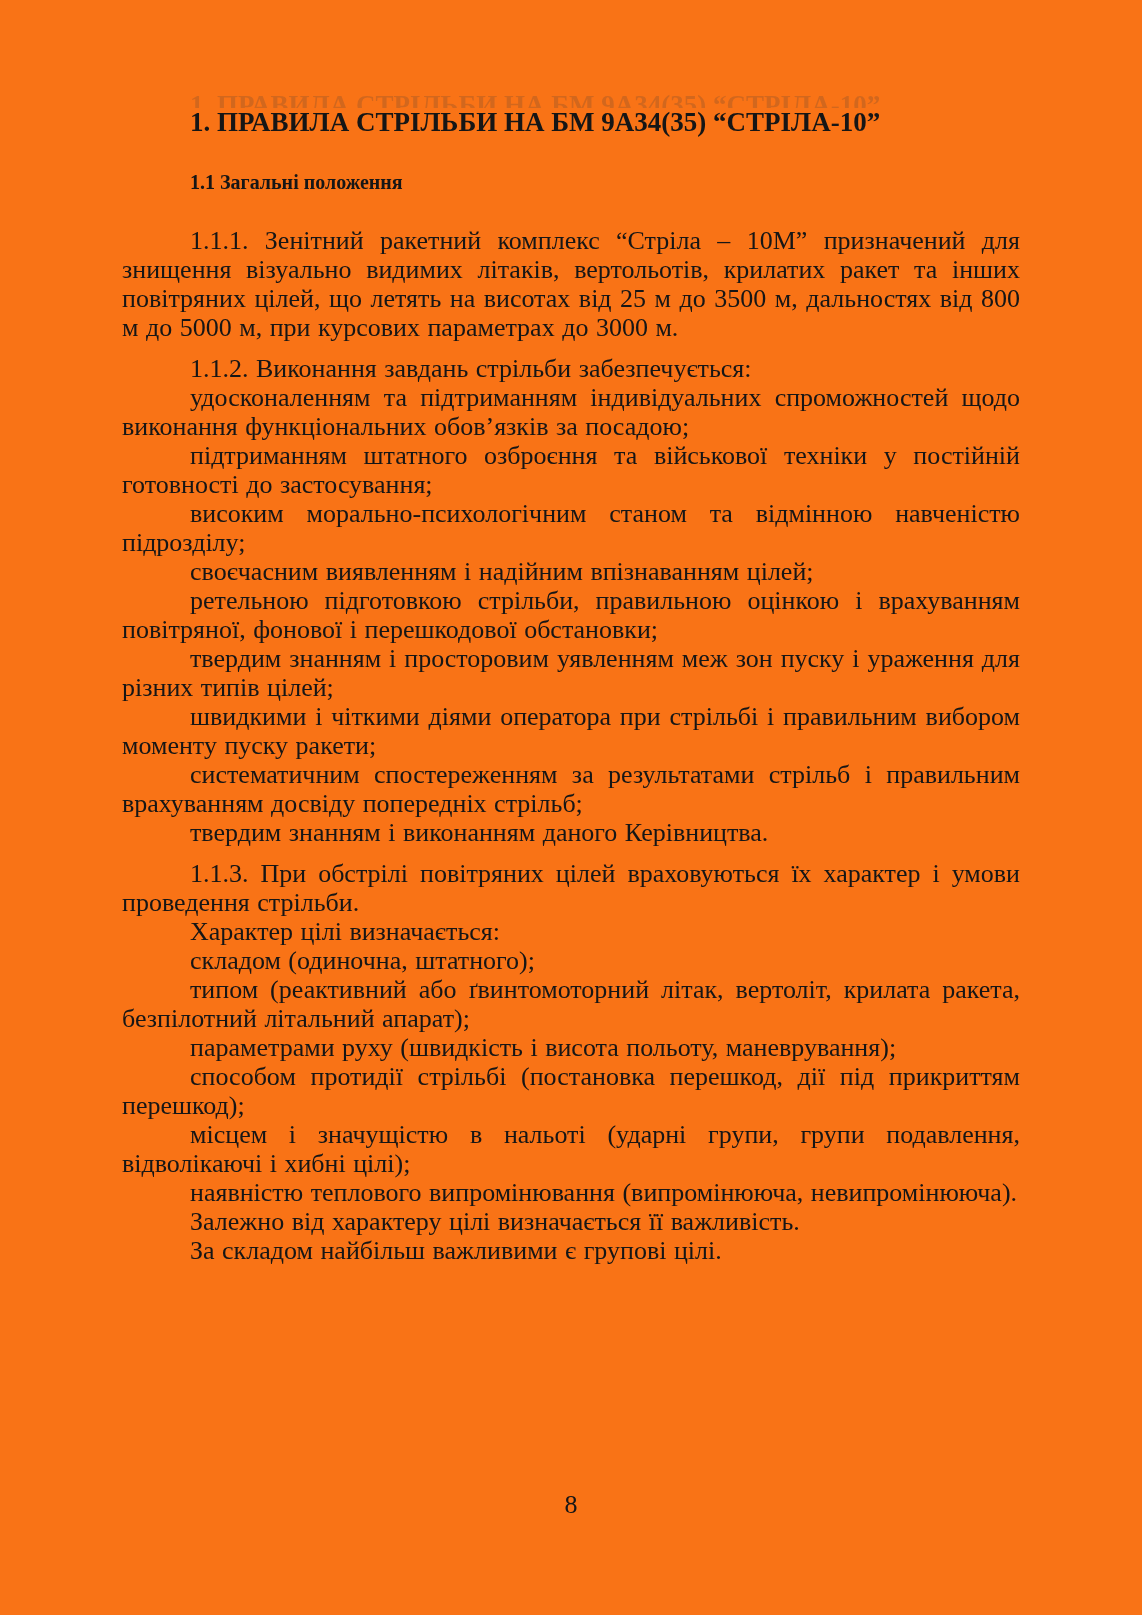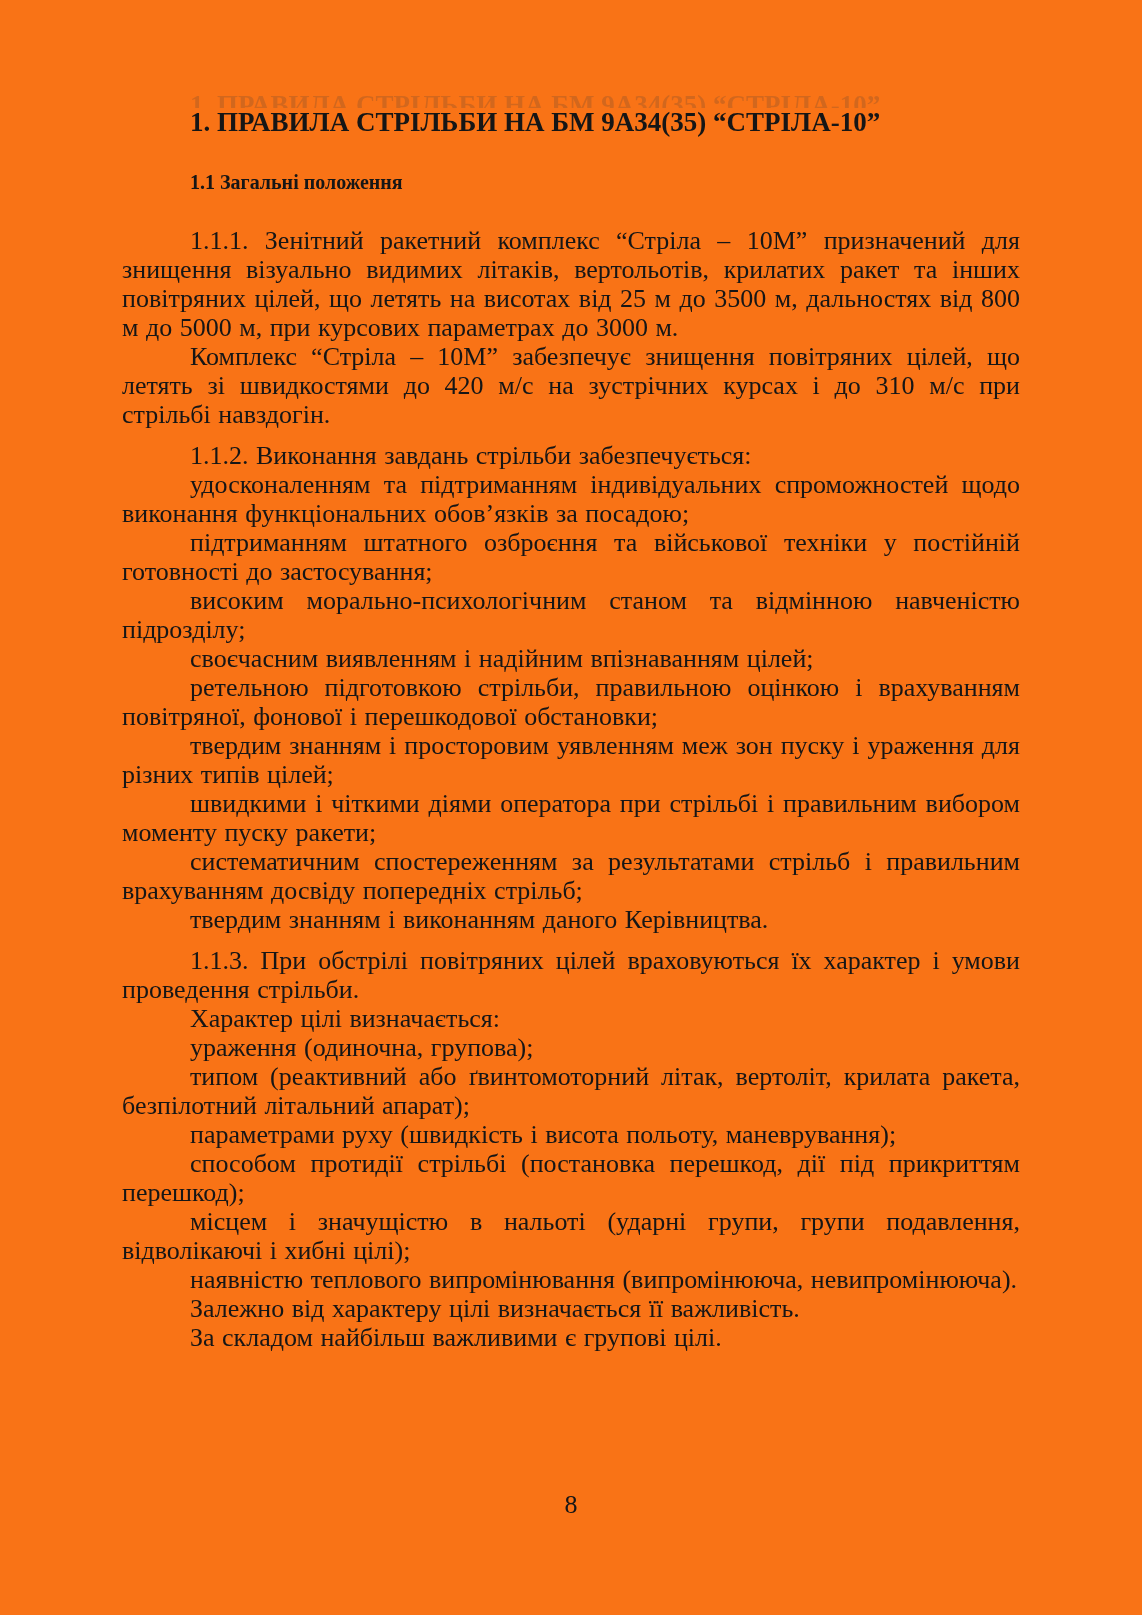--- a/index.html
+++ b/index.html
@@ -85,34 +85,33 @@
 
   <div class="ghost" aria-hidden="true">
     <span>1. ПРАВИЛА СТРІЛЬБИ НА БМ 9А34(35) “СТРІЛА-10”</span>
   </div>
 
   <div class="content">
     <h1 class="doc-title">1. ПРАВИЛА СТРІЛЬБИ НА БМ 9А34(35) “СТРІЛА-10”</h1>
     <h2 class="doc-heading">1.1 Загальні положення</h2>
     <div id="paragraph-list">
         <p class="body-par">1.1.1. Зенітний ракетний комплекс “Стріла – 10М” призначений для знищення візуально видимих літаків, вертольотів, крилатих ракет та інших повітряних цілей, що летять на висотах від 25 м до 3500 м, дальностях від 800 м до 5000 м, при курсових параметрах до 3000 м.</p>
-        <p class="body-par">Комплекс “Стріла – 10М” забезпечує знищення повітряних цілей, що летять зі швидкостями до 420 м/с на зустрічних курсах і до 310 м/с при стрільбі навздогін.</p>
         <p class="body-par space-before">1.1.2. Виконання завдань стрільби забезпечується:</p>
         <p class="body-par">удосконаленням та підтриманням індивідуальних спроможностей щодо виконання функціональних обов’язків за посадою;</p>
         <p class="body-par">підтриманням штатного озброєння та військової техніки у постійній готовності до застосування;</p>
         <p class="body-par">високим морально-психологічним станом та відмінною навченістю підрозділу;</p>
         <p class="body-par">своєчасним виявленням і надійним впізнаванням цілей;</p>
         <p class="body-par">ретельною підготовкою стрільби, правильною оцінкою і врахуванням повітряної, фонової і перешкодової обстановки;</p>
         <p class="body-par">твердим знанням і просторовим уявленням меж зон пуску і ураження для різних типів цілей;</p>
         <p class="body-par">швидкими і чіткими діями оператора при стрільбі і правильним вибором моменту пуску ракети;</p>
         <p class="body-par">систематичним спостереженням за результатами стрільб і правильним врахуванням досвіду попередніх стрільб;</p>
         <p class="body-par">твердим знанням і виконанням даного Керівництва.</p>
         <p class="body-par space-before">1.1.3. При обстрілі повітряних цілей враховуються їх характер і умови проведення стрільби.</p>
         <p class="body-par">Характер цілі визначається:</p>
-        <p class="body-par">ураження (одиночна, групова);</p>
+        <p class="body-par">складом (одиночна, штатного);</p>
         <p class="body-par">типом (реактивний або ґвинтомоторний літак, вертоліт, крилата ракета, безпілотний літальний апарат);</p>
         <p class="body-par">параметрами руху (швидкість і висота польоту, маневрування);</p>
         <p class="body-par">способом протидії стрільбі (постановка перешкод, дії під прикриттям перешкод);</p>
         <p class="body-par">місцем і значущістю в нальоті (ударні групи, групи подавлення, відволікаючі і хибні цілі);</p>
         <p class="body-par">наявністю теплового випромінювання (випромінююча, невипромінююча).</p>
         <p class="body-par">Залежно від характеру цілі визначається її важливість.</p>
         <p class="body-par">За складом найбільш важливими є групові цілі.</p>
       </div>
   </div>
 

